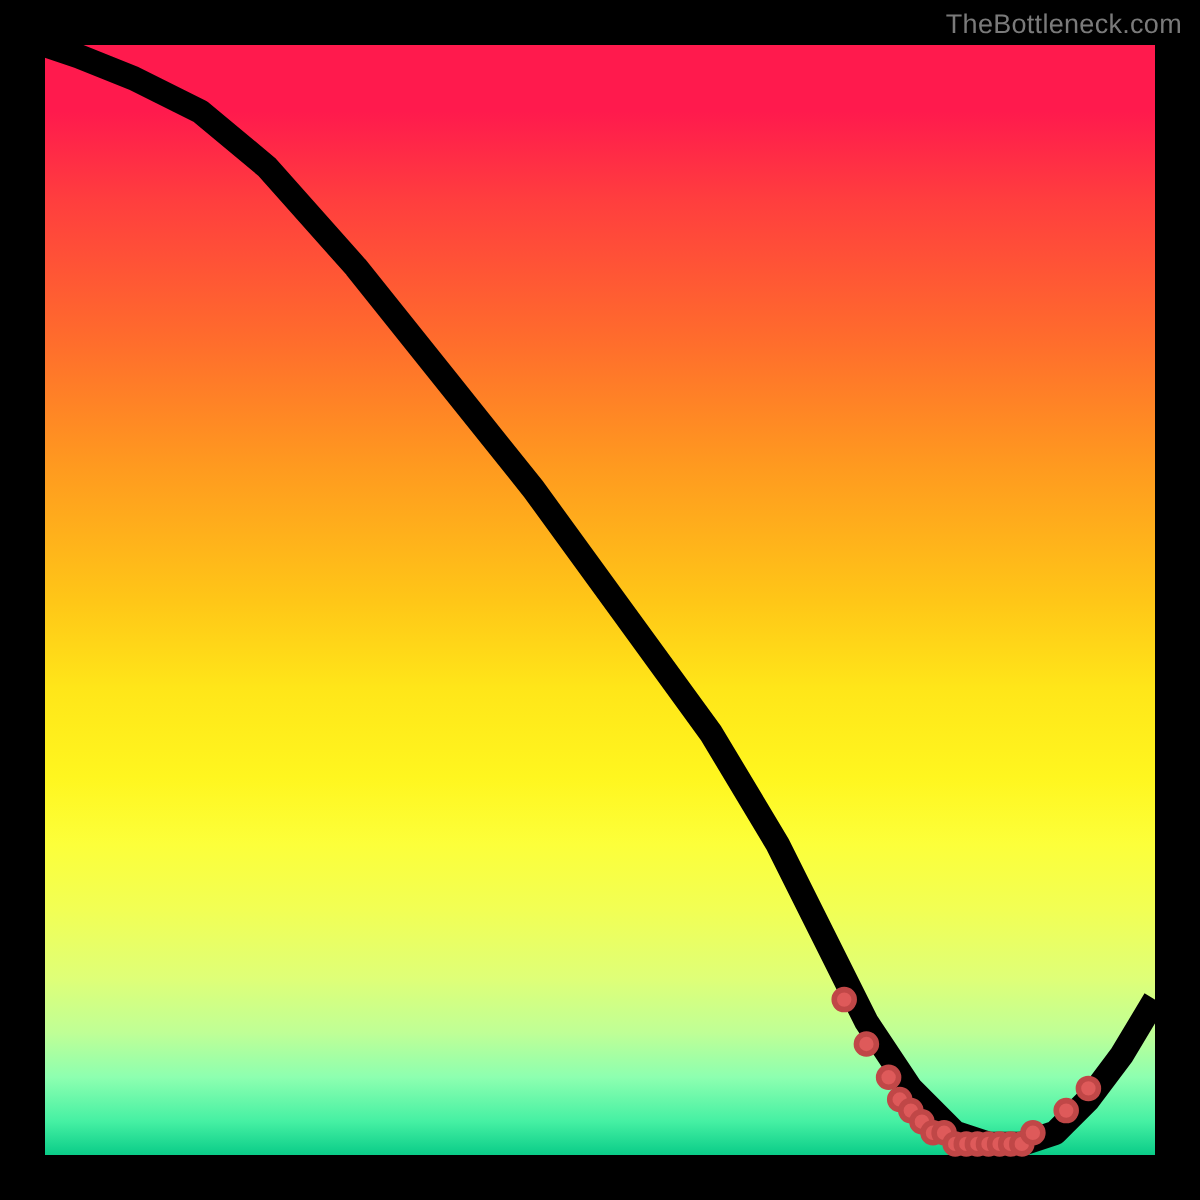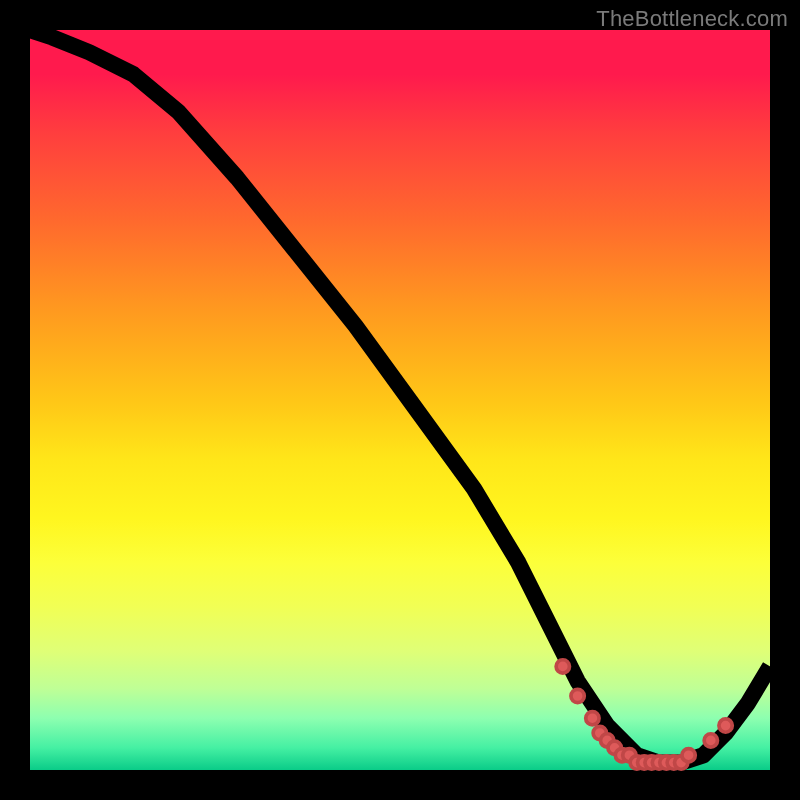--- a/index.html
+++ b/index.html
@@ -8,21 +8,21 @@
     position: relative;
     width: 800px;
     height: 800px;
     background: #000;
   }
   .attribution {
     position: absolute;
     top: 6px;
     right: 12px;
     font-family: Arial, Helvetica, sans-serif;
-    font-size: 22px;
+    font-size: 18px;
     color: #7a7a7a;
     letter-spacing: 0.2px;
   }
   .plot-area {
     position: absolute;
     left: 30px;
     top: 30px;
     width: 740px;
     height: 740px;
   }

